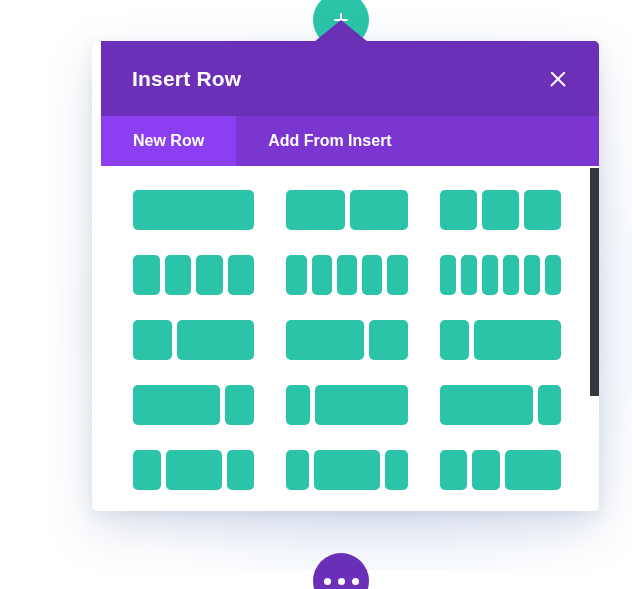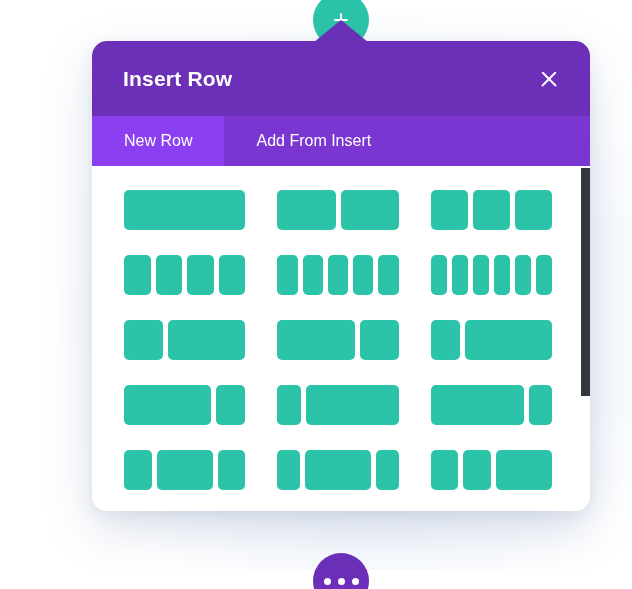--- a/index.html
+++ b/index.html
@@ -81,27 +81,28 @@
     z-index: 3;
   }
 
   
   .modal {
     position: absolute;
     left: 92px;
     top: 41px;
     width: 498px;
     height: 470px;
-    border-radius: 15px;
+    border-radius: 5px;
     background: #ffffff;
     box-shadow: 0 18px 48px rgba(90,115,160,0.22), 0 4px 14px rgba(90,115,160,0.10);
     overflow: hidden;
     z-index: 4;
     display: flex;
     flex-direction: column;
+    padding-left: 9px;
   }
 
   .modal-header {
     height: 75px;
     background: #6B2FB8;
     display: flex;
     align-items: center;
     justify-content: space-between;
     padding: 0 26px 0 31px;
     box-sizing: border-box;
@@ -138,21 +139,21 @@
     height: 50px;
     background: #7B35D1;
     display: flex;
     flex: 0 0 auto;
   }
   .tab {
     display: flex;
     align-items: center;
     color: #ffffff;
     font-size: 16px;
-    font-weight: normal;
+    font-weight: bold;
     padding: 0 32px;
     cursor: pointer;
     white-space: nowrap;
     text-align: center;
   }
   .tab.active {
     background: #8C3FF0;
   }
 
   

